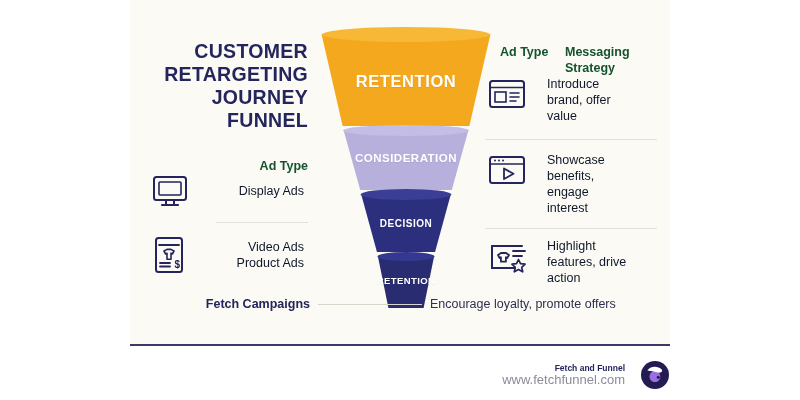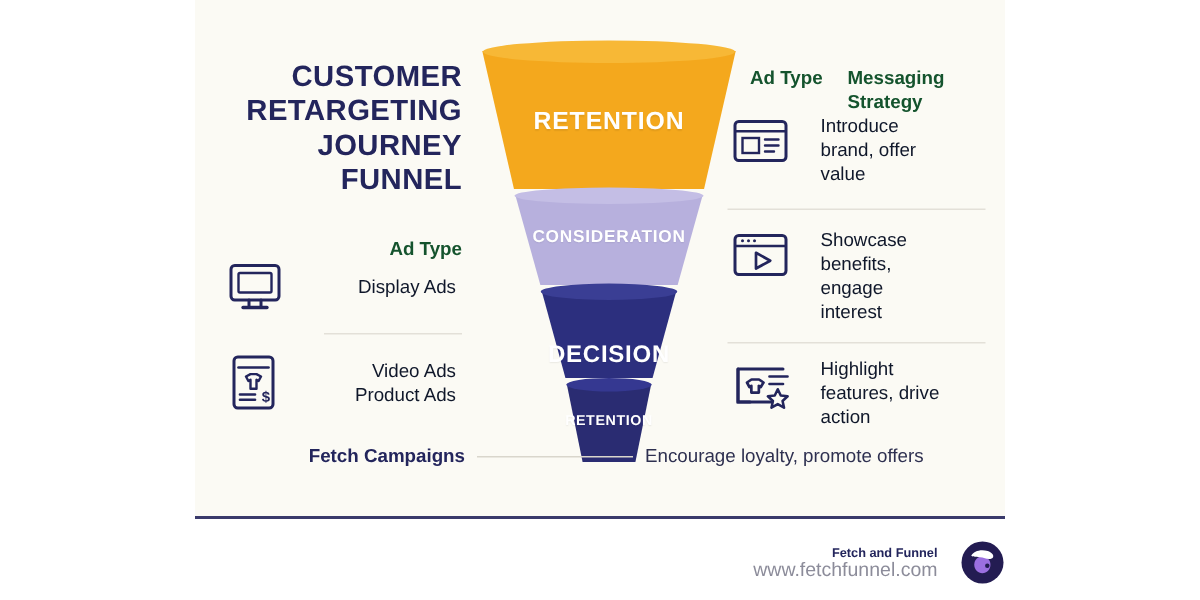--- a/index.html
+++ b/index.html
@@ -67,21 +67,21 @@
   #seg-consideration .cap{top:-5px;width:126px;height:11px;background:#C4BEE5;}
   #seg-consideration .label{top:22px;font-size:11.5px;letter-spacing:.5px;}
 
   
   #seg-decision{top:160px;height:58px;}
   #seg-decision .body{
     background:#2C2F7E;
     clip-path:polygon(24.5% 0%,75.5% 0%,66.5% 100%,33.5% 100%);
   }
   #seg-decision .cap{top:-5px;width:91px;height:11px;background:#3A3E94;}
-  #seg-decision .label{top:34px;font-size:16px;letter-spacing:.5px;}
+  #seg-decision .label{top:24px;font-size:10px;letter-spacing:.5px;}
 
   
   #seg-retention{top:222px;height:52px;}
   #seg-retention .body{
     background:#2A2C72;
     clip-path:polygon(34% 0%,66% 0%,60% 100%,40% 100%);
   }
   #seg-retention .cap{top:-4px;width:57px;height:9px;background:#353891;}
   #seg-retention .label{top:19px;font-size:9.5px;letter-spacing:.4px;}
   .hdr{

